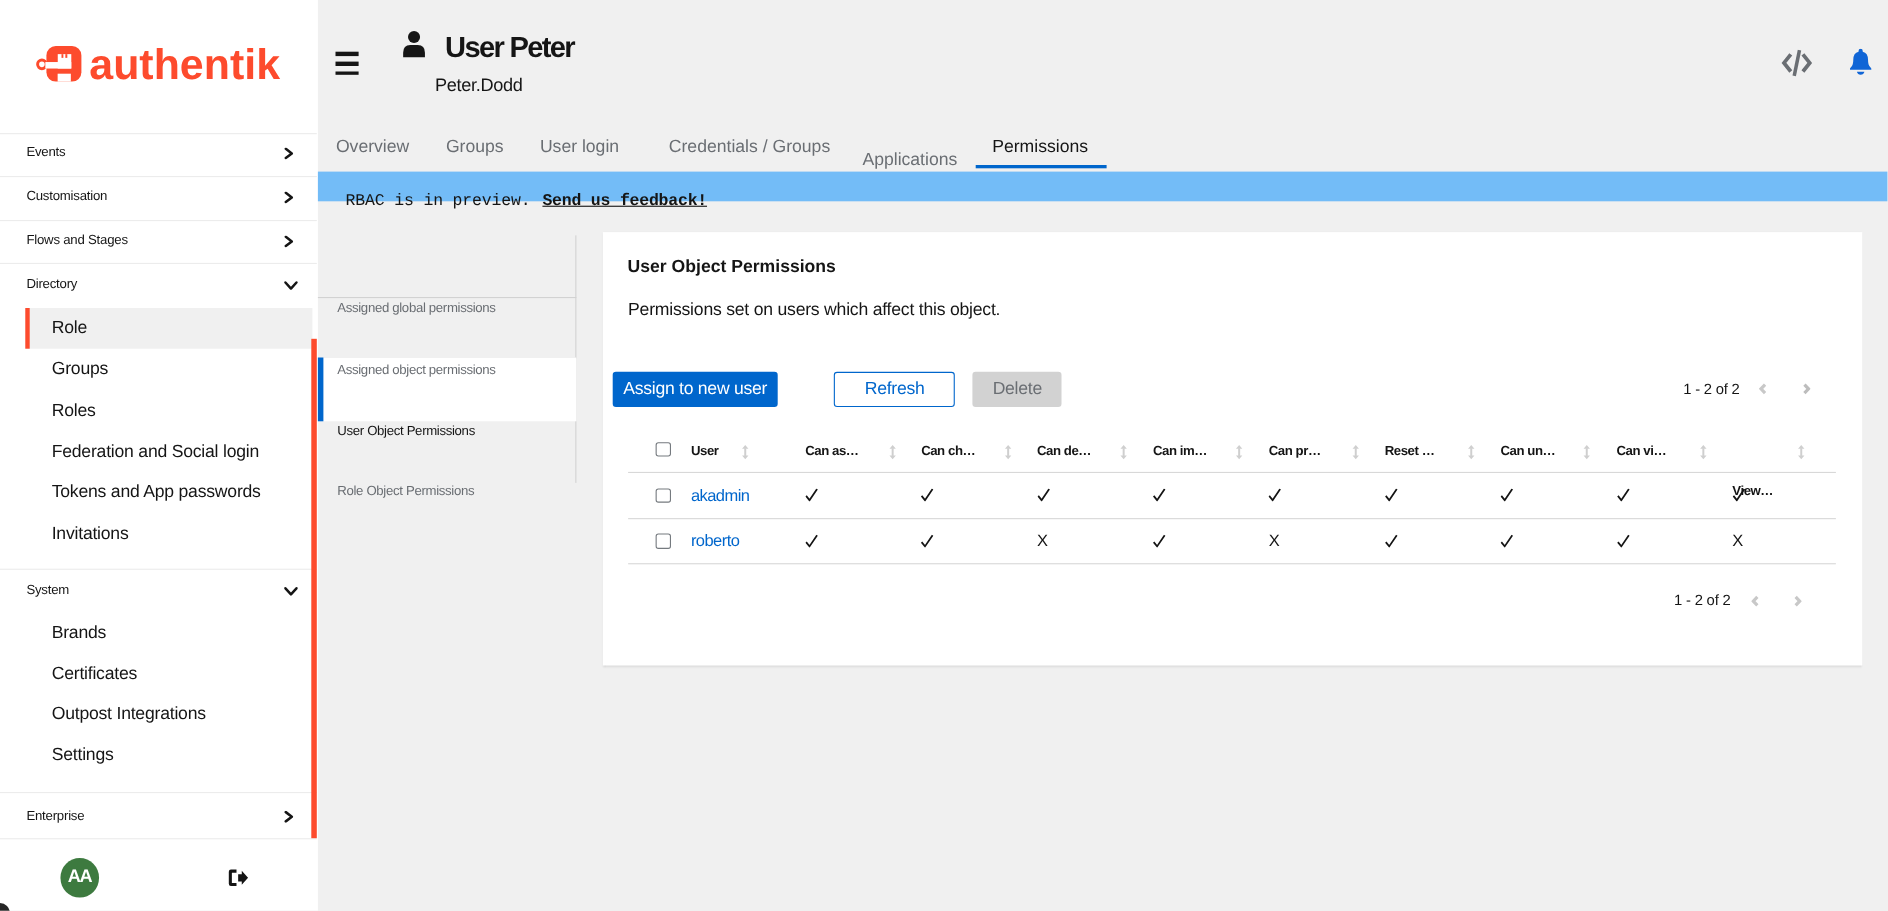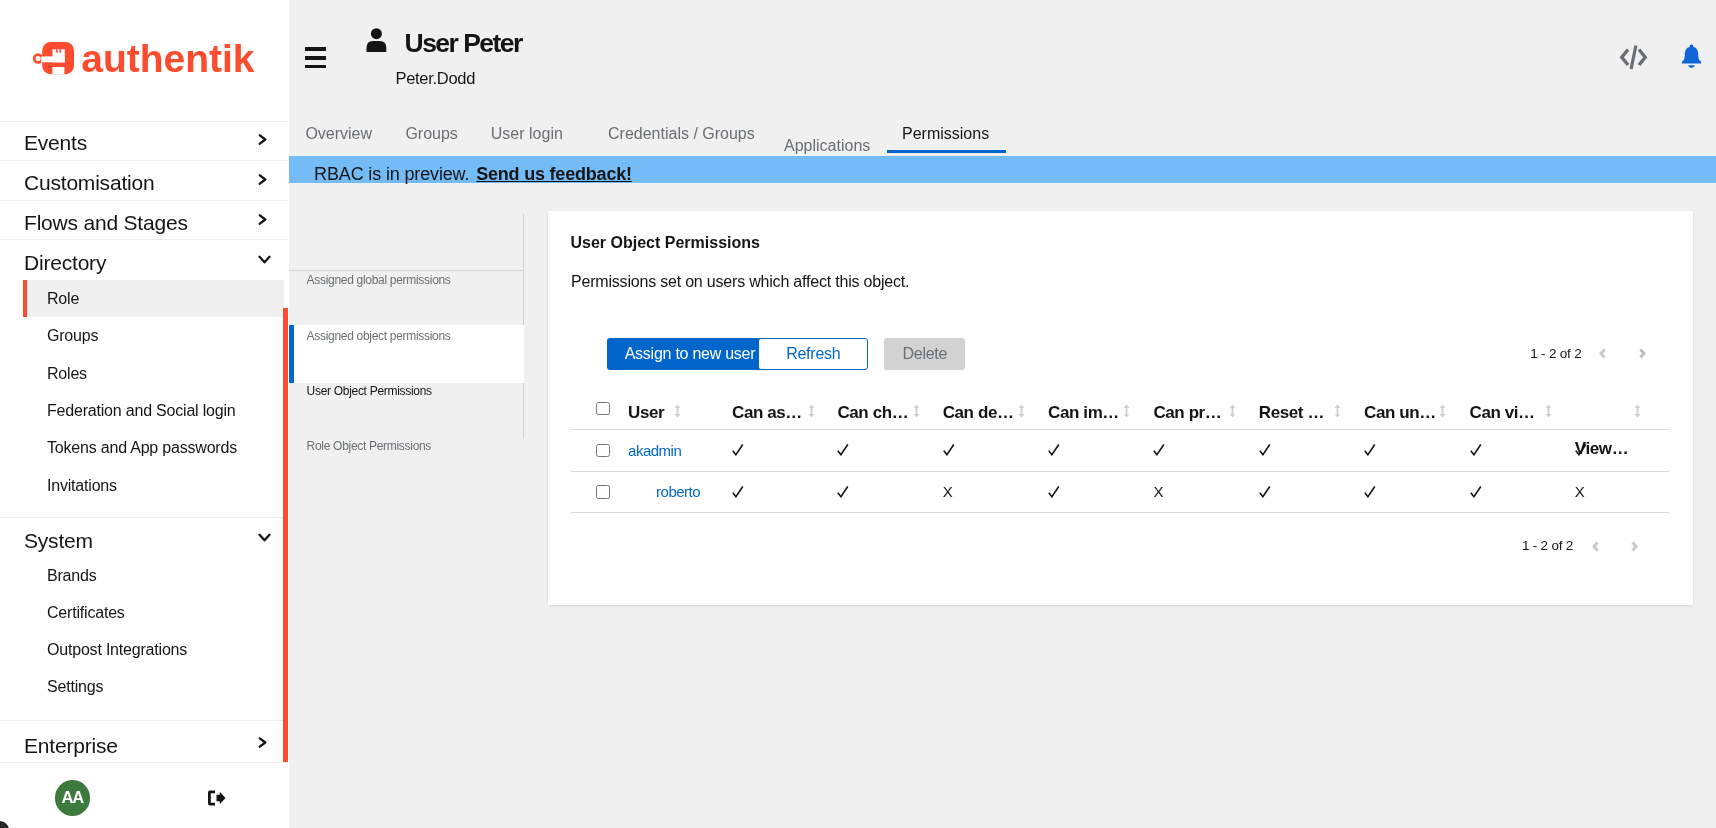--- a/index.html
+++ b/index.html
@@ -3,35 +3,35 @@
 <meta charset="utf-8">
 <style>
   * { margin:0; padding:0; box-sizing:border-box; }
   html,body { width:1716px; height:828px; overflow:hidden; font-family:"Liberation Sans", sans-serif; }
   body { position:relative; background:#f0f0f0; color:#151515; }
   body div { white-space:nowrap; }
   .abs { position:absolute; }
   
   #sidebar { position:absolute; left:0; top:0; width:288.5px; height:828px; background:#fff; }
   .sep { position:absolute; left:0; width:288px; height:1px; background:#ececec; }
-  .navtop { position:absolute; left:24px; font-size:21px; color:#151515; line-height:1; letter-spacing:-0.2px; }
+  .navtop { position:absolute; left:24px; font-size:12px; color:#151515; line-height:1; letter-spacing:-0.2px; }
   .navsub { position:absolute; left:47px; font-size:16px; color:#151515; line-height:1; letter-spacing:-0.2px; }
   .chev { position:absolute; }
   #scrollthumb { position:absolute; left:283px; top:308px; width:4.8px; height:454px; background:#fd4b2d; }
   #selrow { position:absolute; left:23px; top:280px; width:261px; height:36.5px; background:#f0f0f0; border-left:4px solid #fd4b2d; }
   
   #hamb div { position:absolute; left:0; width:21.3px; height:3.4px; background:#151515; }
   .tab { position:absolute; top:125.6px; font-size:16px; color:#6a6e73; line-height:1; }
   #banner { position:absolute; left:289px; top:155.5px; width:1427px; height:27.7px; background:#73bcf7; }
   
   .vtab { position:absolute; left:306.6px; font-size:12px; color:#6a6e73; line-height:1; letter-spacing:-0.3px;margin-top:38px; }
   
   #card { position:absolute; left:547.5px; top:210.5px; width:1145.2px; height:394px; background:#fff; box-shadow:0 1px 2px rgba(0,0,0,0.12); }
   .btn { position:absolute; top:338.2px; height:32px; font-size:16px; line-height:31px; text-align:center; border-radius:3px; letter-spacing:-0.25px; }
-  .hl { position:absolute; top:403.5px; font-size:17px; font-weight:bold; color:#151515; line-height:1; letter-spacing:-0.4px; }
+  .hl { position:absolute; top:403.5px; font-size:12px; font-weight:bold; color:#151515; line-height:1; letter-spacing:-0.4px; }
   .cell { position:absolute; font-size:15px; color:#151515; line-height:1; letter-spacing:-0.5px; }
   .cb { position:absolute; width:13.5px; height:13.5px; background:#fff; border:1.2px solid #757a7f; border-radius:2.5px; }
   .tline { position:absolute; left:571px; width:1098px; height:1px; background:#d8d8d8; }
   .pag { position:absolute; font-size:13.5px; color:#151515; line-height:1; letter-spacing:-0.2px; }
 </style>
 </head>
 <body>
 
 <div class="abs" style="left:289px;top:0;width:1427px;height:828px;background:#f0f0f0;"></div>
 
@@ -126,36 +126,36 @@
 
 <div class="tab" style="left:305.4px;">Overview</div>
 <div class="tab" style="left:405.4px;">Groups</div>
 <div class="tab" style="left:490.8px;">User login</div>
 <div class="tab" style="left:608px;">Credentials / Groups</div>
 <div class="tab" style="left:784px;margin-top:12px;">Applications</div>
 <div class="tab" style="left:902px;color:#151515;">Permissions</div>
 <div class="abs" style="left:886.7px;top:149.5px;width:119.3px;height:3.2px;background:#0066cc;"></div>
 
 <div id="banner"></div>
-<div class="abs" style="left:314.1px;top:165px;font-size:18px;line-height:1;letter-spacing:-0.15px;">RBAC is in preview. <span style="font-weight:bold;letter-spacing:-0.2px;text-decoration:underline;margin-left:2px;">Send us feedback!</span></div>
+<div class="abs" style="left:314.1px;top:175px;font-size:15px;line-height:1;letter-spacing:-0.15px;font-family:Liberation Mono, monospace;">RBAC is in preview. <span style="font-weight:bold;letter-spacing:-0.2px;text-decoration:underline;margin-left:2px;">Send us feedback!</span></div>
 
 <div class="abs" style="left:289px;top:213.6px;width:235px;height:225px;border-right:1px solid #d2d2d2;"></div>
 <div class="abs" style="left:289px;top:269.5px;width:235px;height:1px;background:#d2d2d2;"></div>
 <div class="abs" style="left:289px;top:325.3px;width:235px;height:1px;background:#d2d2d2;"></div>
 <div class="abs" style="left:288.5px;top:325.3px;width:235px;height:57.4px;background:#fff;border-left:5px solid #0066cc;"></div>
 <div class="vtab" style="top:235.5px;">Assigned global permissions</div>
 <div class="vtab" style="top:291.5px;">Assigned object permissions</div>
 <div class="vtab" style="top:346.5px;color:#151515;">User Object Permissions</div>
 <div class="vtab" style="top:401.5px;">Role Object Permissions</div>
 
 <div id="card"></div>
 <div class="abs" style="left:570.5px;top:235px;font-size:16px;font-weight:bold;line-height:1;">User Object Permissions</div>
 <div class="abs" style="left:571px;top:273.5px;font-size:16px;line-height:1;letter-spacing:-0.2px;">Permissions set on users which affect this object.</div>
 
-<div class="btn" style="left:607px;width:166px;background:#0066cc;color:#fff;">Assign to new user</div>
+<div class="btn" style="left:557px;width:150px;background:#0066cc;color:#fff;">Assign to new user</div>
 <div class="btn" style="left:758.3px;width:110px;background:#fff;border:1px solid #0066cc;color:#0066cc;line-height:29px;">Refresh</div>
 <div class="btn" style="left:884.3px;width:81px;background:#d2d2d2;color:#6a6e73;">Delete</div>
 
 <div class="pag" style="left:1530.2px;top:347.1px;">1 - 2 of 2</div>
 <div class="pag" style="left:1521.9px;top:539.1px;">1 - 2 of 2</div>
 
 <div class="cb" style="left:596px;top:401.8px;"></div>
 <div class="hl" style="left:628.1px;">User</div>
 <div class="hl" style="left:732px;">Can as…</div>
 <div class="hl" style="left:837.4px;">Can ch…</div>
@@ -165,21 +165,21 @@
 <div class="hl" style="left:1258.8px;">Reset …</div>
 <div class="hl" style="left:1364.1px;">Can un…</div>
 <div class="hl" style="left:1469.5px;">Can vi…</div>
 <div class="hl" style="left:1574.8px;margin-top:36px;">View…</div>
 
 <div class="tline" style="top:428.8px;"></div>
 <div class="cb" style="left:596px;top:443.5px;"></div>
 <div class="cell" style="left:628.1px;top:442.5px;color:#0066cc;">akadmin</div>
 <div class="tline" style="top:470.5px;"></div>
 <div class="cb" style="left:596px;top:485.2px;"></div>
-<div class="cell" style="left:628.1px;top:484.2px;color:#0066cc;margin-left:28px;">roberto</div>
+<div class="cell" style="left:628.1px;top:484.2px;color:#0066cc;">roberto</div>
 <div class="tline" style="top:512.2px;"></div>
 
 <svg class="abs" style="left:673.5px;top:403.5px;" width="7" height="14" viewBox="0 0 7 14">
     <path d="M3.5 0.5 L6.4 4 L0.6 4 Z M3.5 13.5 L6.4 10 L0.6 10 Z" fill="#cfcfcf"></path>
     <rect x="2.6" y="3.5" width="1.8" height="7" fill="#cfcfcf"></rect>
   </svg>
 <svg class="abs" style="left:807.8px;top:403.5px;" width="7" height="14" viewBox="0 0 7 14">
     <path d="M3.5 0.5 L6.4 4 L0.6 4 Z M3.5 13.5 L6.4 10 L0.6 10 Z" fill="#cfcfcf"></path>
     <rect x="2.6" y="3.5" width="1.8" height="7" fill="#cfcfcf"></rect>
   </svg>

